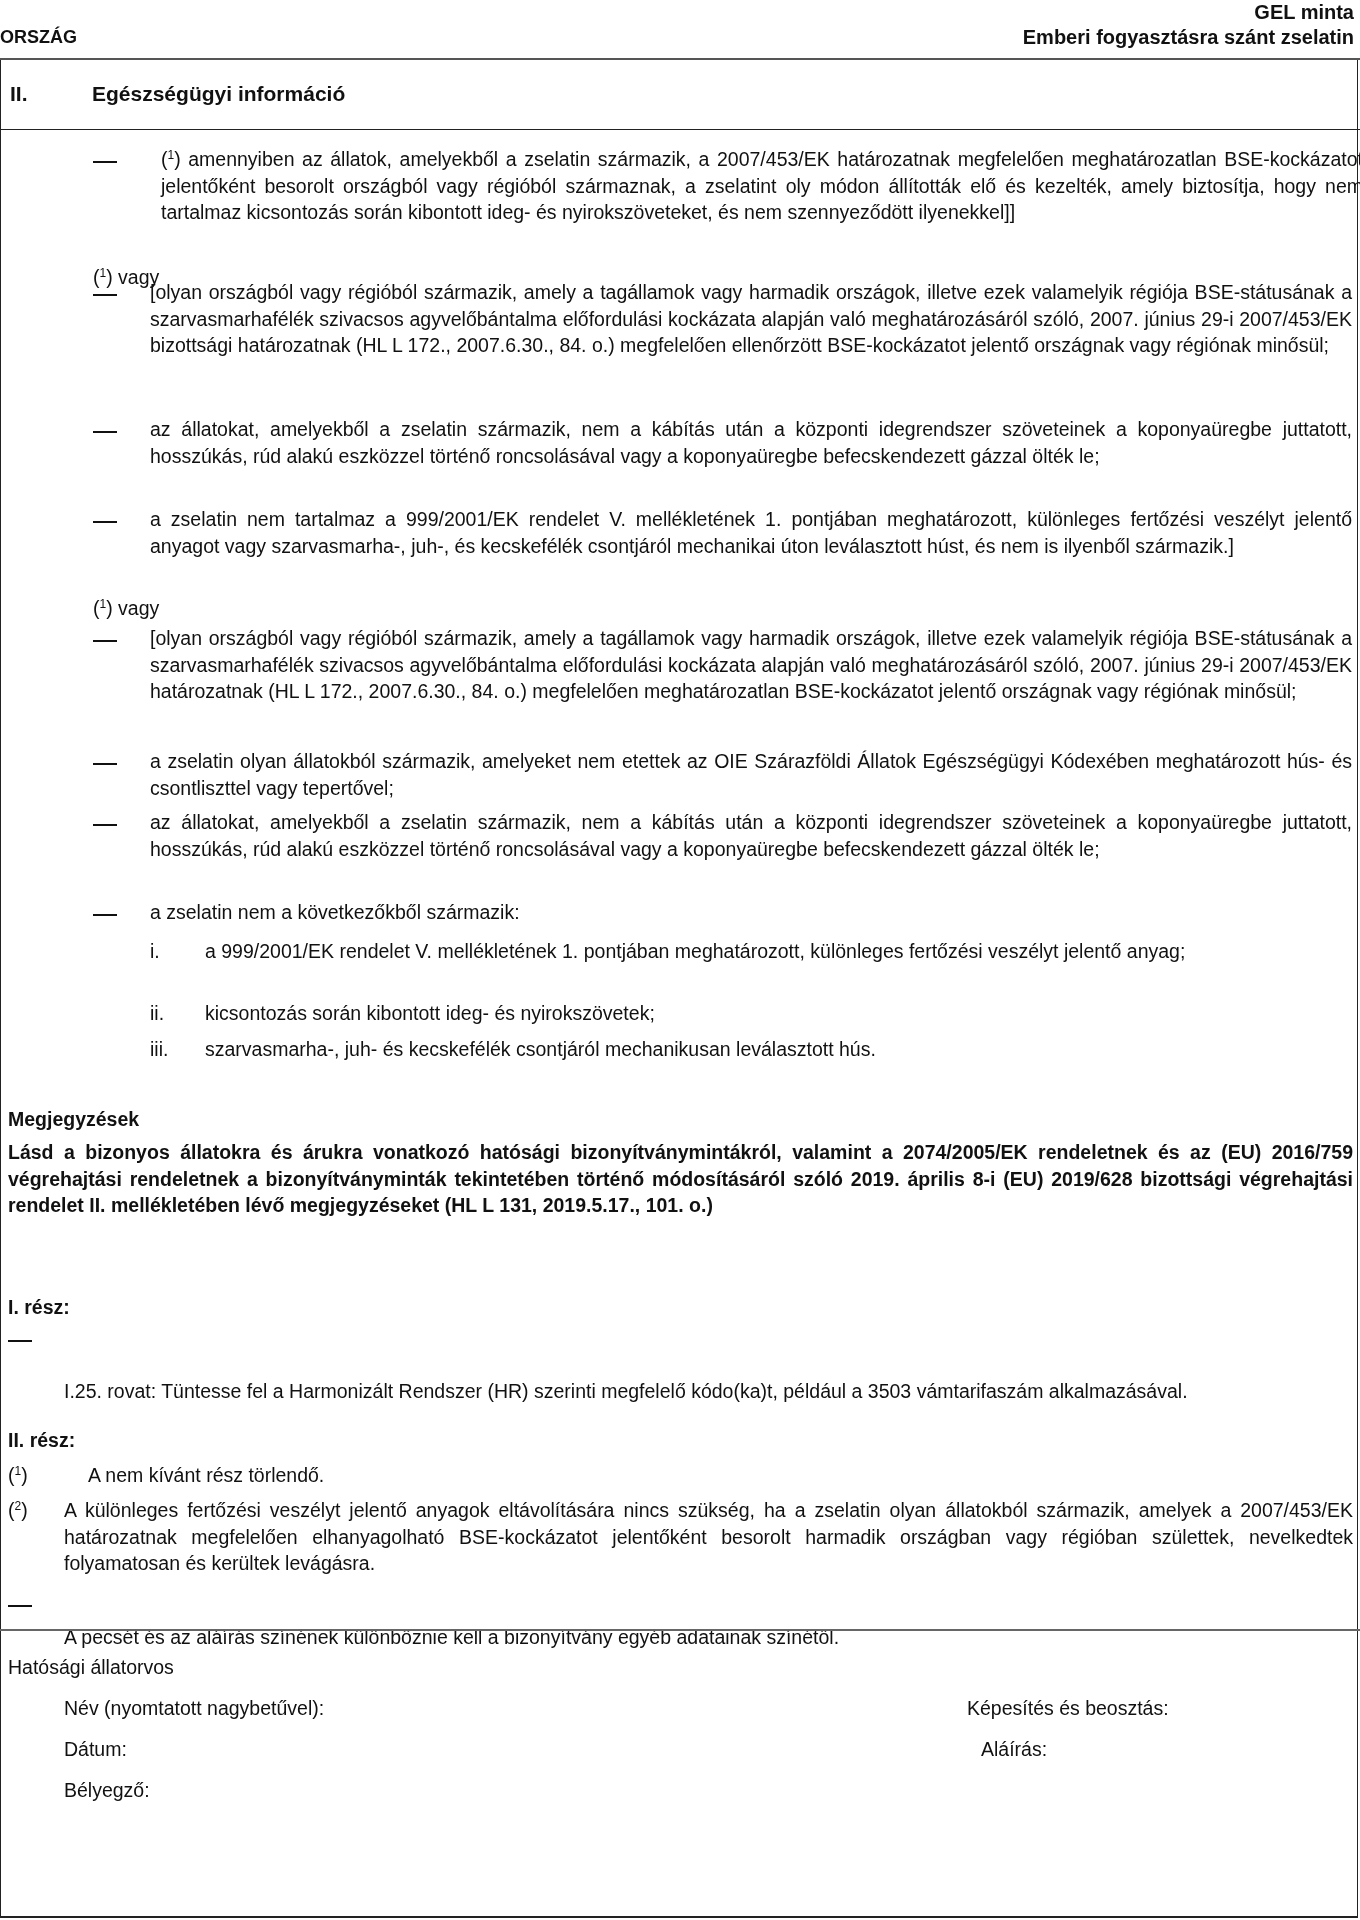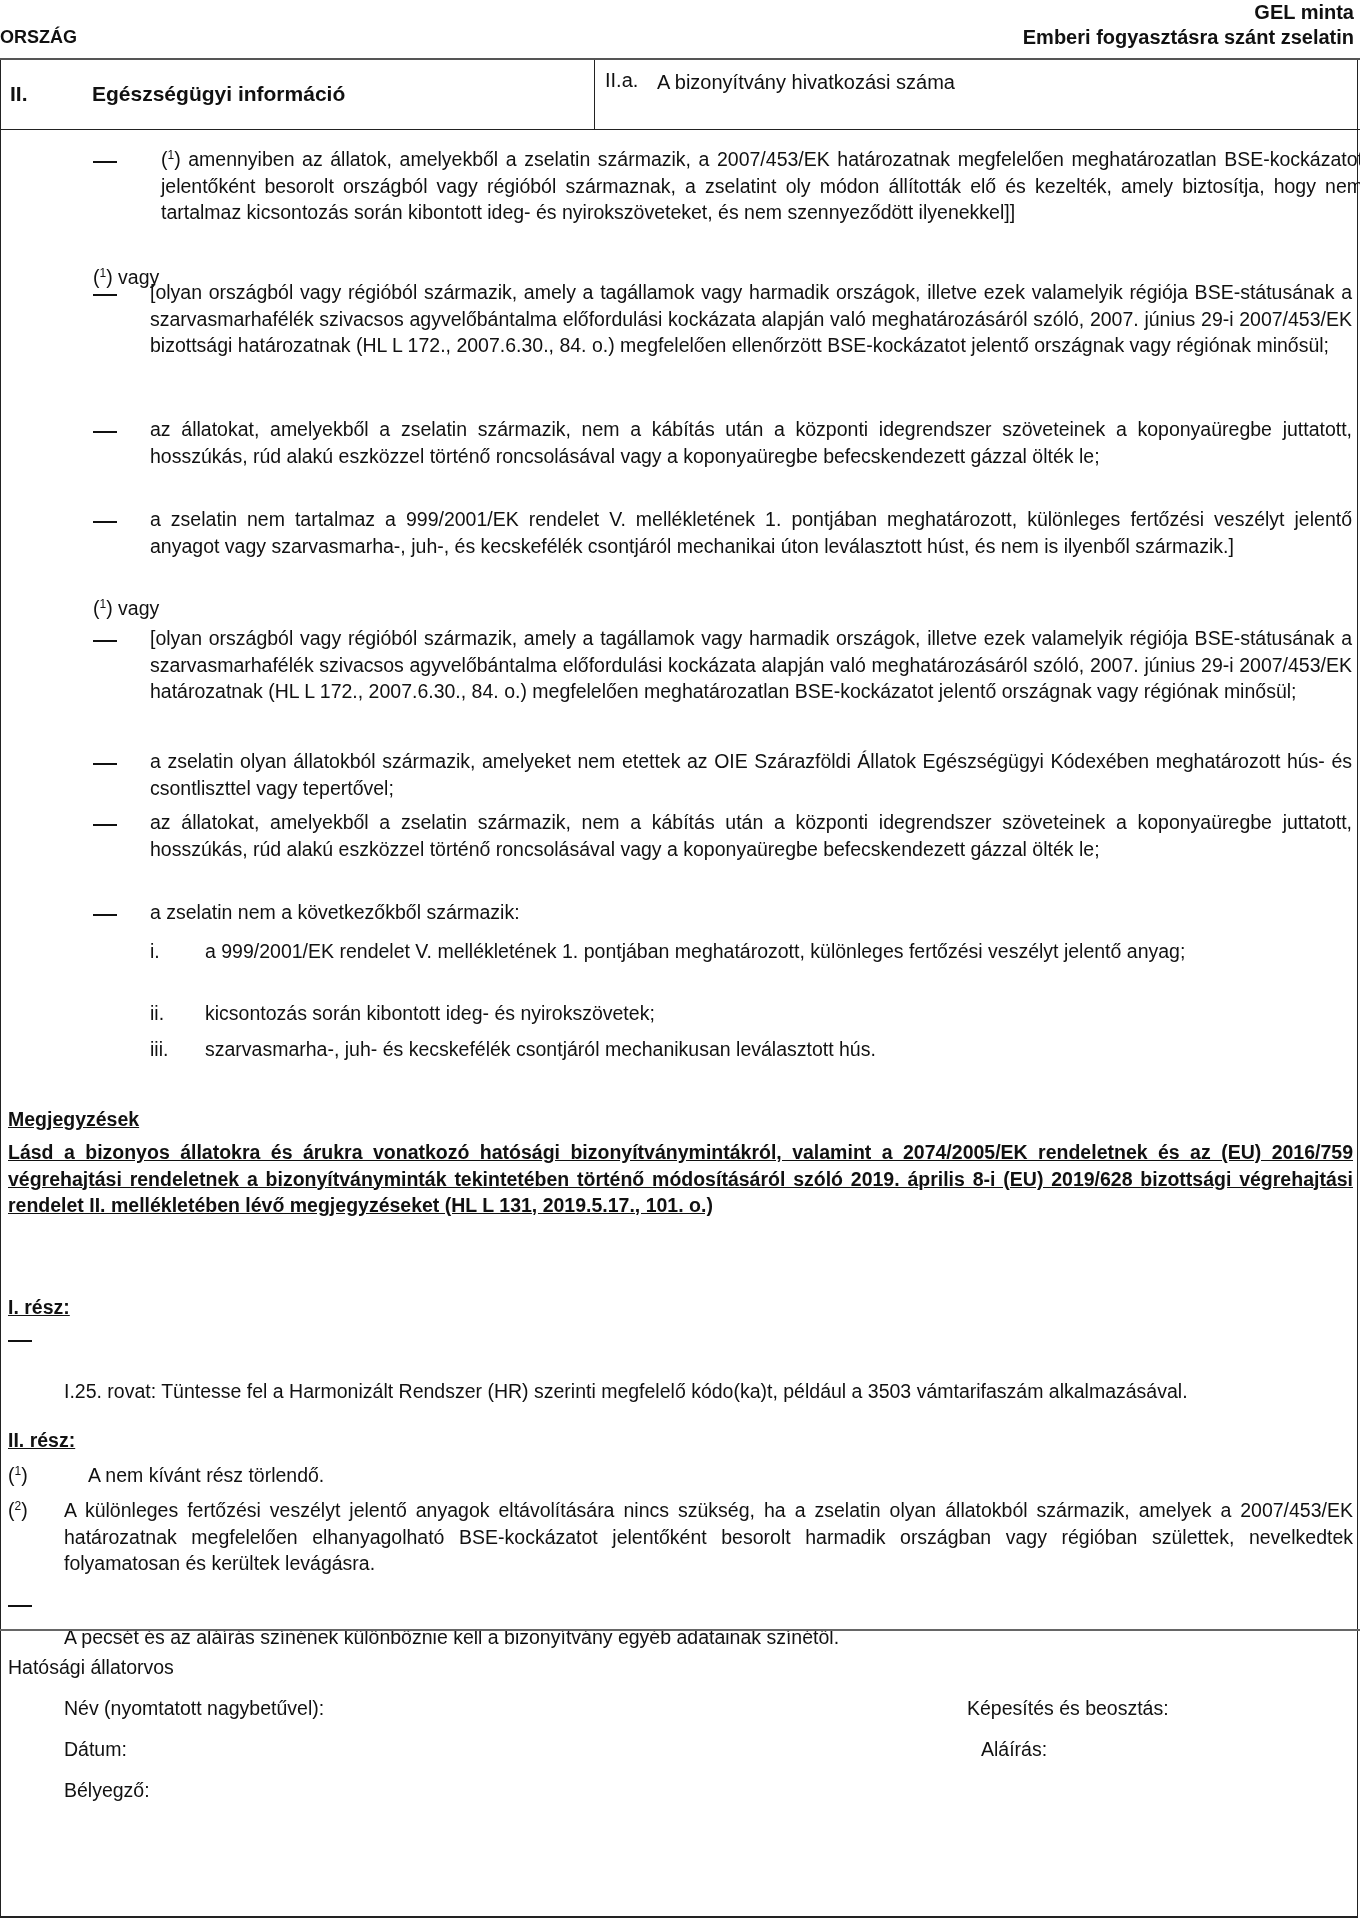--- a/index.html
+++ b/index.html
@@ -34,44 +34,40 @@
   .hdr-b-label { position: absolute; left: 8px; top: 23px; font-size: 20px; }
   .hdr-b svg { position: absolute; left: 0; top: 0; }
   .para {
     position: absolute; text-align: justify; line-height: 26.5px;
   }
   .dash {
     position: absolute; width: 24px; height: 1.6px; background: #111;
   }
   .sup { font-size: 12px; vertical-align: super; line-height: 0; }
   .roman { position: absolute; }
-  .bold { font-weight: bold; text-decoration: underline; }
+  .bold { font-weight: bold; }
   .hr {
     position: absolute; left: 0; width: 1360px; height: 0; border-top: 2px solid #666;
   }
   .sig-label { position: absolute; font-size: 19.5px; }
 </style>
 </head>
 <body>
 
 <div class="top-country">ORSZÁG</div>
 <div class="top-right">
   <div>GEL minta</div>
   <div>Emberi fogyasztásra szánt zselatin</div>
 </div>
 
 <div class="frame"></div>
 
 <div class="header-row">
   <span class="hdr-sec-num">II.</span>
   <span class="hdr-sec-title">Egészségügyi információ</span>
-  <div class="hdr-cell hdr-ref">
-    <span class="hdr-ref-num">II.a.</span>
-    <span class="hdr-ref-text">A bizonyítvány hivatkozási száma</span>
-  </div>
 </div>
 
 <div>
 
   <div class="dash" style="left:93px; top:161px;"></div>
   <div class="para" style="left:150px; top:146px; width:1202px;margin-left:11px;">
     (<span class="sup">1</span>) <span>amennyiben az állatok, amelyekből a zselatin származik, a 2007/453/EK határozatnak megfelelően meghatározatlan BSE-kockázatot jelentőként besorolt országból vagy régióból származnak, a zselatint oly módon állították elő és kezelték, amely biztosítja, hogy nem tartalmaz kicsontozás során kibontott ideg- és nyirokszöveteket, és nem szennyeződött ilyenekkel]]</span>
   </div>
 
   <div class="para" style="left:93px; top:264px;">

